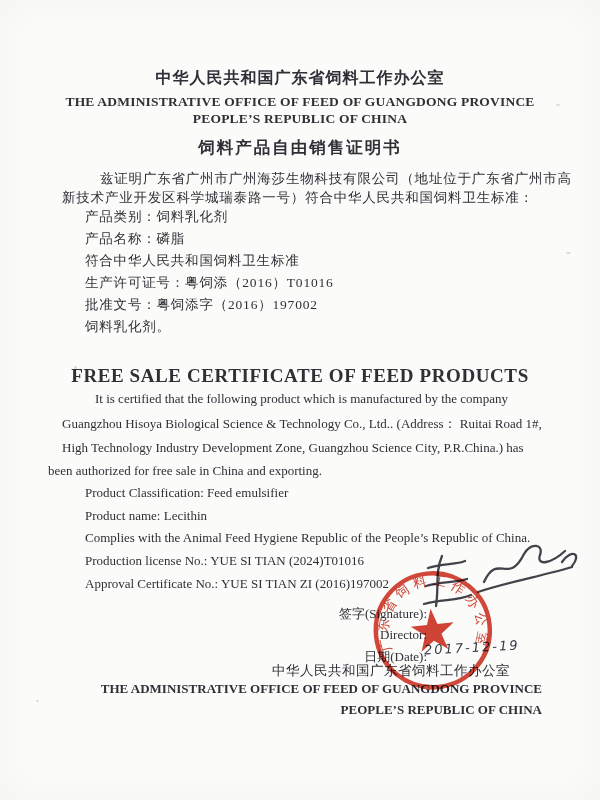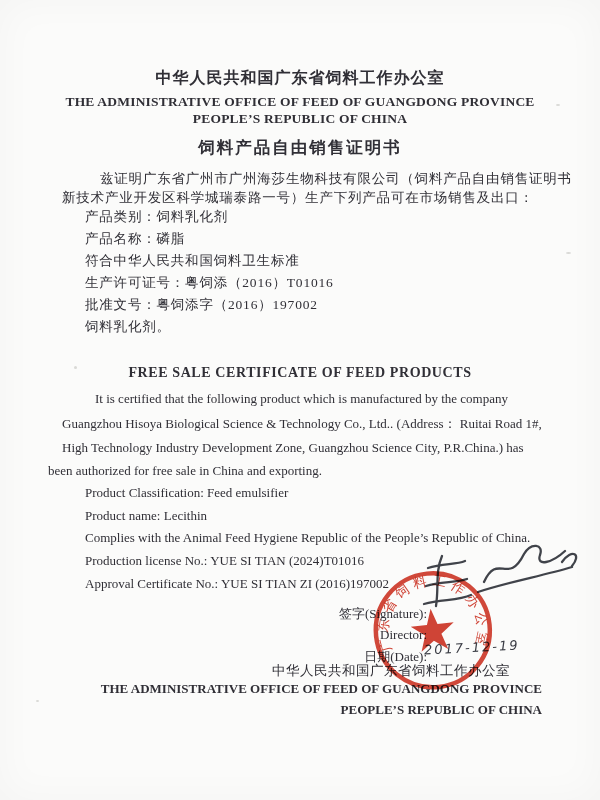--- a/index.html
+++ b/index.html
@@ -12,21 +12,21 @@
     overflow:hidden;
     box-shadow:inset 0 0 40px rgba(0,0,0,0.03);
   }
   .line { position:absolute; white-space:nowrap; line-height:1.2; }
   .center { left:0; right:0; text-align:center; }
   .zh-title  { font-size:16px; font-weight:bold; letter-spacing:1px; }
   .en-title  { font-size:13.5px; font-weight:bold; letter-spacing:0.2px; }
   .doc-title { font-size:16.5px; font-weight:bold; letter-spacing:2px; }
   .body-zh   { font-size:13.5px; letter-spacing:0.8px; }
   .body-en   { font-size:13px; }
-  .sec-title { font-size:14px; font-weight:bold; letter-spacing:0.6px; }
+  .sec-title { font-size:19px; font-weight:bold; letter-spacing:0.6px; }
   .sig-label { font-size:13px; }
   .sig-block { position:absolute; left:164px; width:263px; text-align:right; }
   .footer-zh { font-size:13.5px; letter-spacing:0.5px; }
   .footer-en { font-size:13px; font-weight:bold; }
   .hand-date {
     position:absolute; left:424px; top:640px;
     font-family:"DejaVu Sans",sans-serif; font-style:italic;
     font-size:13px; letter-spacing:2px; color:#3b3d45;
     transform:rotate(-3deg);
   }
@@ -38,22 +38,22 @@
 </head>
 <body>
 
 <div class="page">
 
   <div class="line center zh-title" style="top:68px">中华人民共和国广东省饲料工作办公室</div>
   <div class="line center en-title" style="top:94px">THE ADMINISTRATIVE OFFICE OF FEED OF GUANGDONG PROVINCE</div>
   <div class="line center en-title" style="top:111px">PEOPLE’S REPUBLIC OF CHINA</div>
   <div class="line center doc-title" style="top:138px">饲料产品自由销售证明书</div>
 
-  <div class="line body-zh" style="top:171px; left:100px">兹证明广东省广州市广州海莎生物科技有限公司（饲料产品自由销售证明书</div>
-  <div class="line body-zh" style="top:190px; left:62px">新技术产业开发区科学城瑞泰路一号）生产下列产品可在市场销售及出口：</div>
+  <div class="line body-zh" style="top:171px; left:100px">兹证明广东省广州市广州海莎生物科技有限公司（地址位于广东省广州市高</div>
+  <div class="line body-zh" style="top:190px; left:62px">新技术产业开发区科学城瑞泰路一号）符合中华人民共和国饲料卫生标准：</div>
 
   <div class="line body-zh" style="top:209px; left:85px">产品类别：饲料乳化剂</div>
   <div class="line body-zh" style="top:231px; left:85px">产品名称：磷脂</div>
   <div class="line body-zh" style="top:253px; left:85px">符合中华人民共和国饲料卫生标准</div>
   <div class="line body-zh" style="top:275px; left:85px">生产许可证号：粤饲添（2016）T01016</div>
   <div class="line body-zh" style="top:297px; left:85px">批准文号：粤饲添字（2016）197002</div>
   <div class="line body-zh" style="top:319px; left:85px">饲料乳化剂。</div>
 
   <div class="line center sec-title" style="top:365px">FREE SALE CERTIFICATE OF FEED PRODUCTS</div>
 

